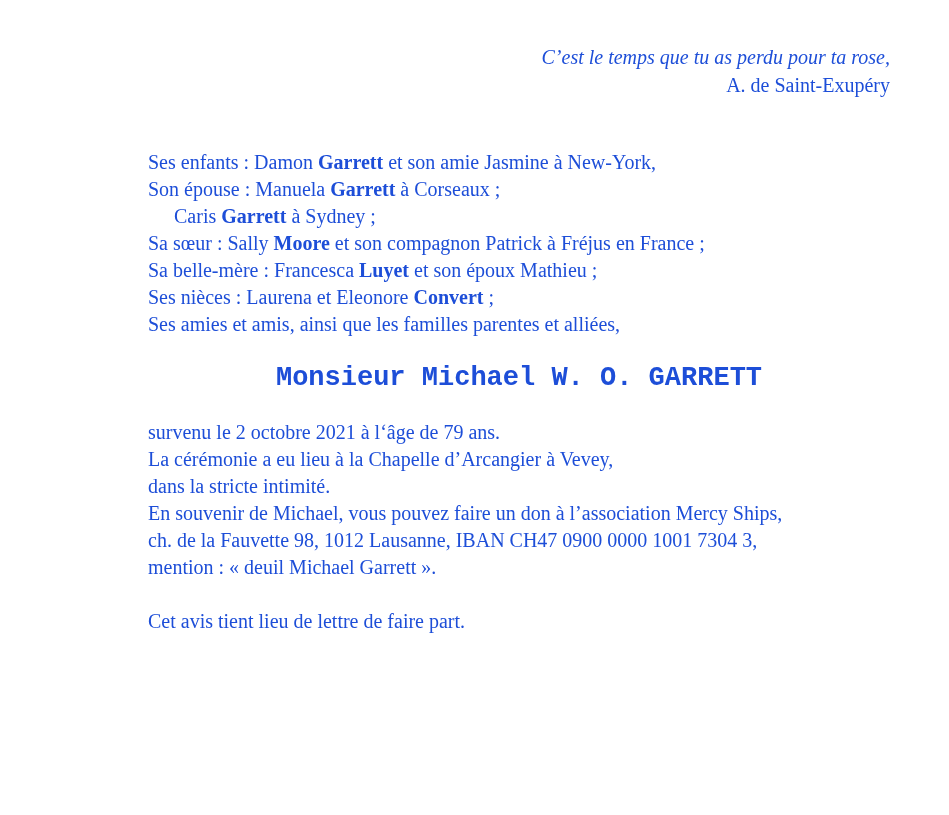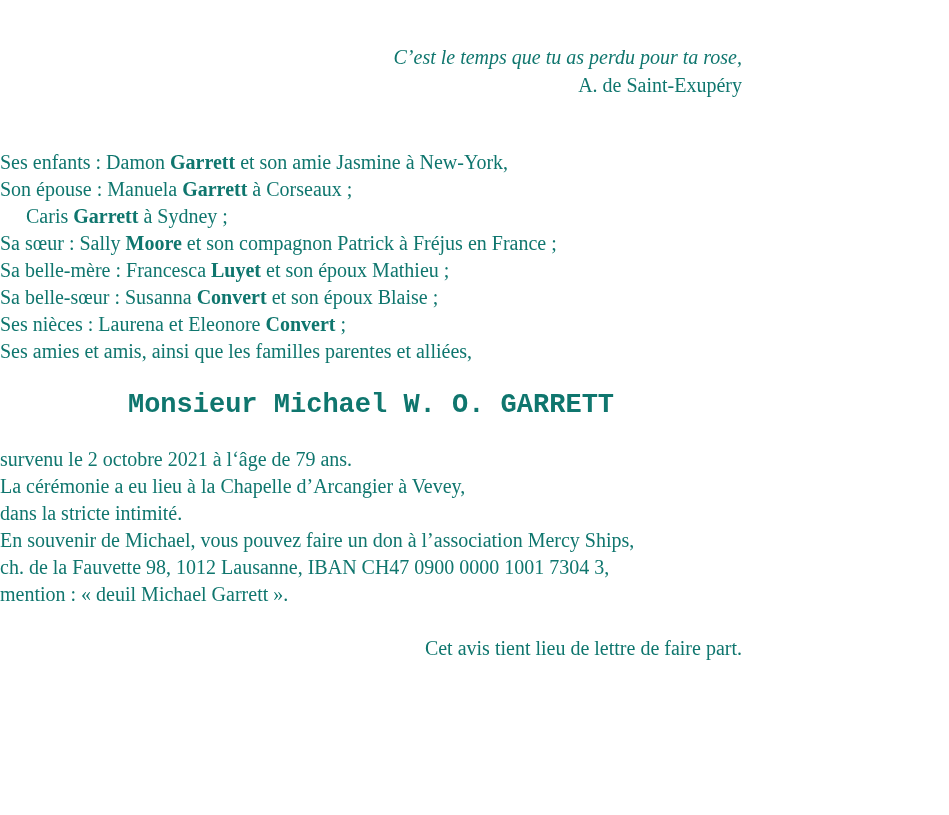--- a/index.html
+++ b/index.html
@@ -6,22 +6,23 @@
     margin: 0;
     padding: 0;
     background: #ffffff;
   }
   body {
     width: 949px;
     height: 815px;
     overflow: hidden;
   }
   .content {
+    margin-left: 148px;
     width: 742px;
-    color: #0f766e;
+    color: #1d4ed8;
     font-family: "Liberation Serif", serif;
     font-size: 20px;
     line-height: 27px;
   }
   .quote {
     padding-top: 43px;
     text-align: right;
     line-height: 28px;
   }
   .quote .q-italic {
@@ -42,41 +43,40 @@
     font-family: Liberation Mono, monospace;
   }
   .details {
     margin-top: 25px;
   }
   .address {
     margin-top: 27px;
   }
   .closing {
     margin-top: 27px;
-    text-align: right;
+    text-align: left;
   }
   b { font-weight: bold; }
 </style>
 </head>
 <body>
 
 <div class="content">
 
   <div class="quote">
     <div class="q-italic">C’est le temps que tu as perdu pour ta rose,</div>
     <div class="q-attr">A. de Saint-Exupéry</div>
   </div>
 
   <div class="family">
     <div class="line"><span>Ses enfants : Damon </span><b>Garrett</b><span> et son amie Jasmine à New-York,</span></div>
     <div class="line"><span>Son épouse : Manuela </span><b>Garrett</b><span> à Corseaux ;</span></div>
     <div class="line indent"><span>Caris </span><b>Garrett</b><span> à Sydney ;</span></div>
     <div class="line"><span>Sa sœur : Sally </span><b>Moore</b><span> et son compagnon Patrick à Fréjus en France ;</span></div>
     <div class="line"><span>Sa belle-mère : Francesca </span><b>Luyet</b><span> et son époux Mathieu ;</span></div>
-    <div class="line"><span>Sa belle-sœur : Susanna </span><b>Convert</b><span> et son époux Blaise ;</span></div>
     <div class="line"><span>Ses nièces : Laurena et Eleonore </span><b>Convert</b><span> ;</span></div>
     <div class="line"><span>Ses amies et amis, ainsi que les familles parentes et alliées,</span><b></b><span></span></div>
   </div>
 
   <h1 class="title">Monsieur Michael W. O. GARRETT</h1>
 
   <div class="details">
     <div class="line">survenu le 2 octobre 2021 à l‘âge de 79 ans.</div>
     <div class="line">La cérémonie a eu lieu à la Chapelle d’Arcangier à Vevey,</div>
     <div class="line">dans la stricte intimité.</div>

